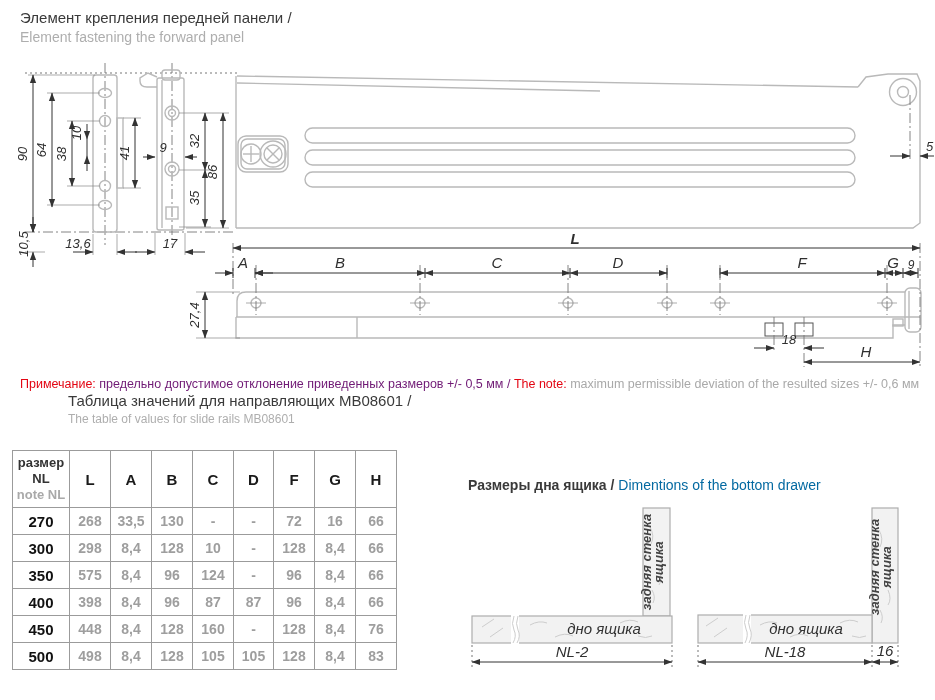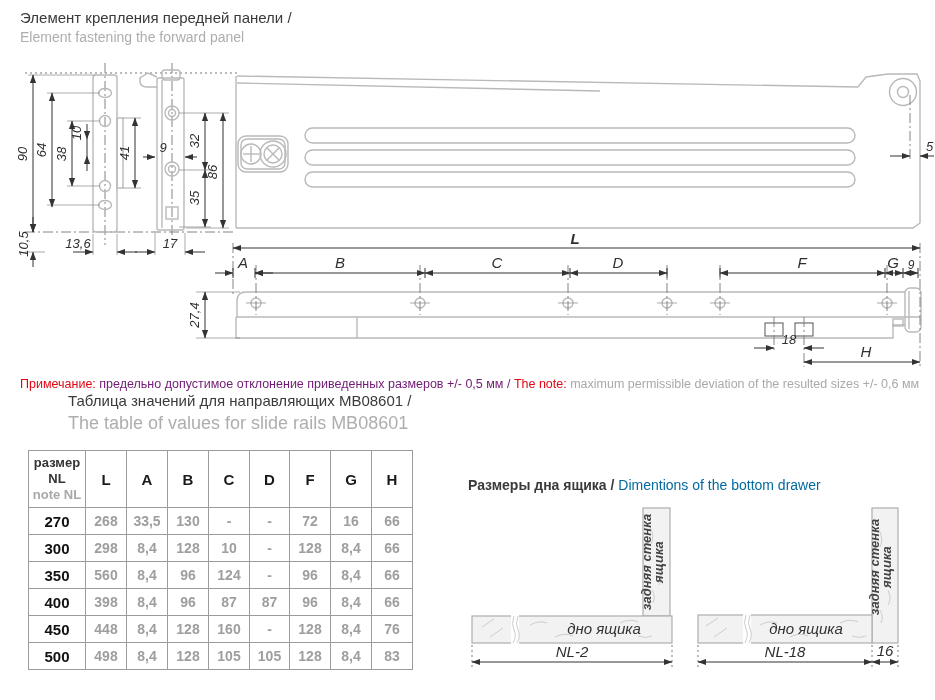--- a/index.html
+++ b/index.html
@@ -27,23 +27,23 @@
   .boardlbl{font:italic 15px "Liberation Sans",sans-serif;fill:#333;}
   .walllbl{font:italic 600 13px "Liberation Sans",sans-serif;fill:#444;}
   
   .note{position:absolute;left:20px;top:377px;font-size:12.5px;white-space:nowrap;}
   .red{color:#e30613;}
   .dark{color:#701a75;}
   .gray{color:#a9a9a9;}
   
   .table-title{position:absolute;left:20px;top:391px;line-height:1.35;margin-left:48px;}
   .table-title .t-ru{font-size:15px;}
-  .table-title .t-en{font-size:18px;}
+  .table-title .t-en{font-size:12px;}
   
-  .size-table{position:absolute;left:28px;top:450px;border-collapse:collapse;table-layout:fixed;}
+  .size-table{position:absolute;left:12px;top:450px;border-collapse:collapse;table-layout:fixed;}
   .size-table th,.size-table td{border:1px solid #9b9b9b;text-align:center;padding:0;}
   .size-table thead tr{height:57px;}
   .size-table tbody tr{height:27px;}
   .hdr-letter{font-weight:bold;font-size:15px;color:#1a1a1a;}
   .c0a{font-size:13px;color:#333;line-height:1.25;}
   .c0b{font-size:13px;color:#a9a9a9;line-height:1.25;}
   td.size-col{font-weight:bold;color:#111;font-size:15px;}
   td.val{color:#9e9e9e;font-weight:bold;font-size:14px;}
   
   .drawer-title{position:absolute;left:468px;top:477px;font-size:14px;white-space:nowrap;}
@@ -334,21 +334,21 @@
           <td class="val">8,4</td>
           <td class="val">128</td>
           <td class="val">10</td>
           <td class="val">-</td>
           <td class="val">128</td>
           <td class="val">8,4</td>
           <td class="val">66</td>
         </tr>
         <tr>
           <td class="size-col">350</td>
-          <td class="val">560</td>
+          <td class="val">575</td>
           <td class="val">8,4</td>
           <td class="val">96</td>
           <td class="val">124</td>
           <td class="val">-</td>
           <td class="val">96</td>
           <td class="val">8,4</td>
           <td class="val">66</td>
         </tr>
         <tr>
           <td class="size-col">400</td>

